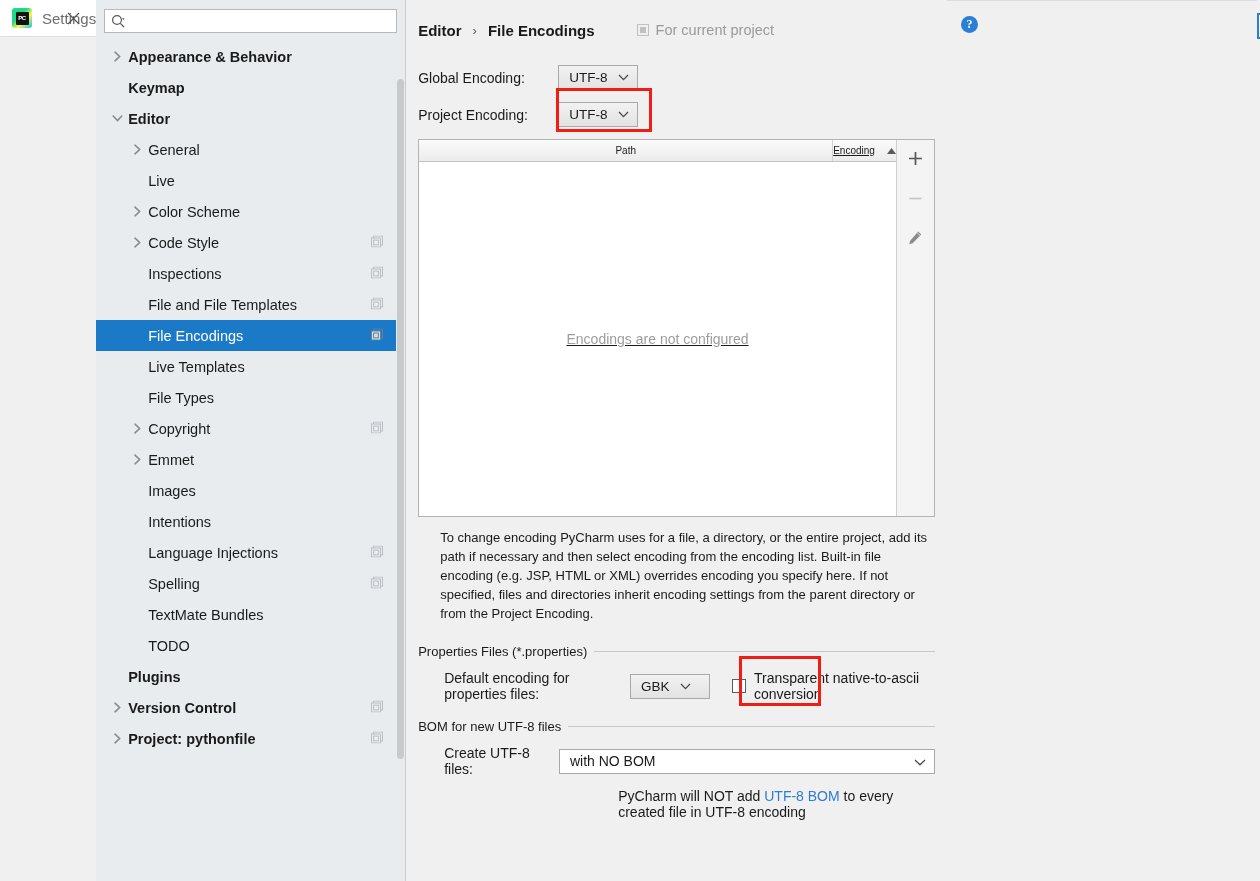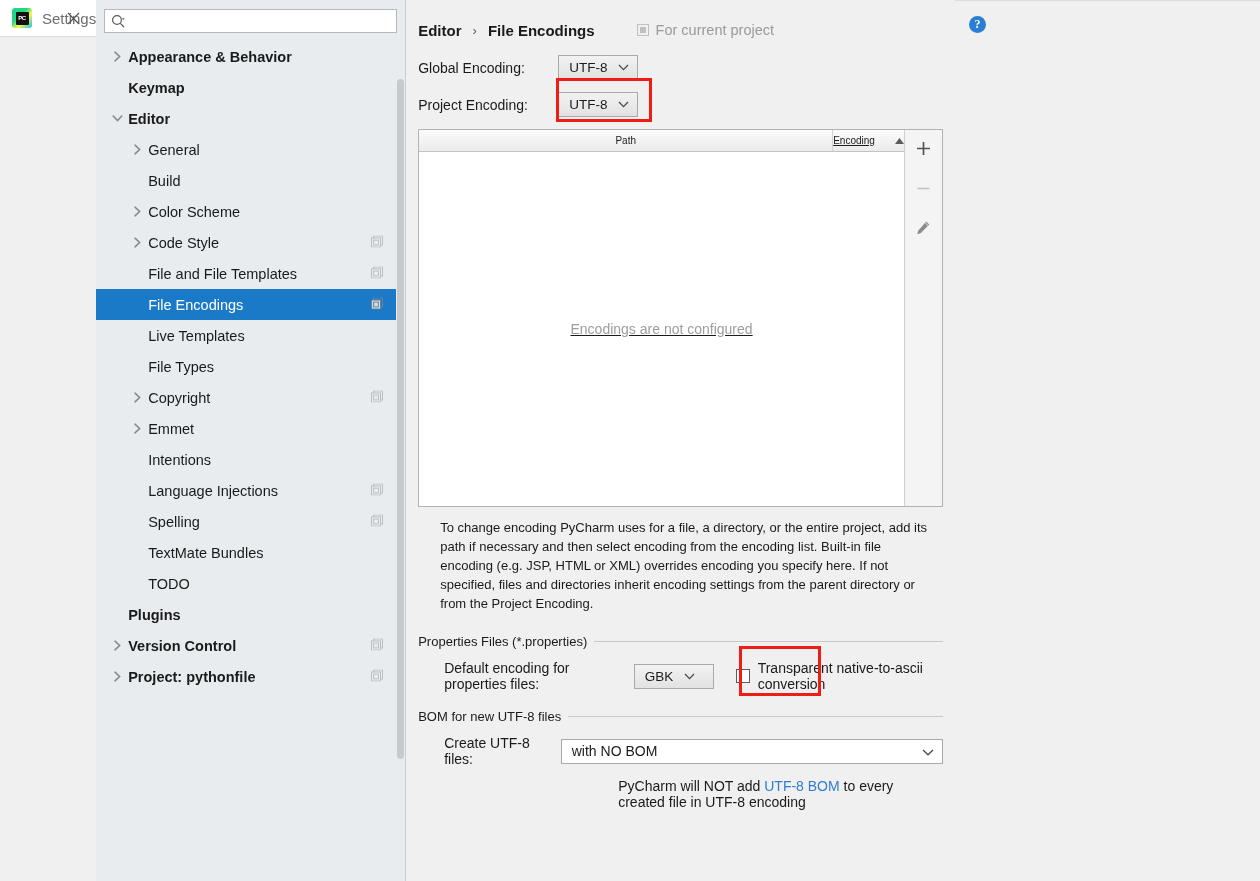--- a/index.html
+++ b/index.html
@@ -189,21 +189,21 @@
     margin-left: 42px;
     display: flex; align-items: center;
     color: #9a9a9a;
     font-size: 14.5px;
   }
   #for-project .fp-icon { margin-right: 7px; opacity: .55; display:flex; }
 
   .enc-row {
     display: flex; align-items: center;
     height: 29px;
-    margin-top: 6px;
+    margin-top: 16px;
     position: relative;
   }
   .enc-label {
     width: 140px;
     font-size: 14px;
     color: #1a1a1a;
   }
   .combo-sm {
     height: 25px;
     min-width: 80px;
@@ -242,21 +242,21 @@
     flex: 0 0 auto;
   }
   .th {
     display: flex; align-items: center; justify-content: center;
     font-size: 10px;
     color: #1a1a1a;
     position: relative;
     cursor: default;
   }
   .th.path { width: 414px; border-right: 1px solid #d2d2d2; }
-  .th.encoding { flex: 1 1 auto; gap: 20px; text-decoration: underline; }
+  .th.encoding { flex: 1 1 auto; gap: 12px; text-decoration: underline; }
   #table-body {
     flex: 1 1 auto;
     background: #ffffff;
     display: flex; align-items: center; justify-content: center;
     position: relative;
     text-decoration: underline;
   }
   #empty-msg { color: #9d9d9d; font-size: 14px; }
   #table-toolbar {
     width: 38px;
@@ -422,21 +422,21 @@
             <div class="tree-row lvl1">
               <span class="arrow-slot">
                 <svg width="9" height="11" viewBox="0 0 9 11">
                   <path d="M2 1.2 L6.6 5.5 L2 9.8" stroke="#8a8a8a" stroke-width="1.6" fill="none" stroke-linecap="round"></path>
                 </svg>
               </span>
               <span class="tree-label">General</span>
             </div>
             <div class="tree-row lvl1">
               <span class="arrow-slot"></span>
-              <span class="tree-label">Build</span>
+              <span class="tree-label">Live</span>
             </div>
             <div class="tree-row lvl1">
               <span class="arrow-slot">
                 <svg width="9" height="11" viewBox="0 0 9 11">
                   <path d="M2 1.2 L6.6 5.5 L2 9.8" stroke="#8a8a8a" stroke-width="1.6" fill="none" stroke-linecap="round"></path>
                 </svg>
               </span>
               <span class="tree-label">Color Scheme</span>
             </div>
             <div class="tree-row lvl1">
@@ -447,20 +447,29 @@
               </span>
               <span class="tree-label">Code Style</span>
               <span class="scope-icon"><svg width="12" height="12" viewBox="0 0 12 12">
                   <rect x="2.5" y="0.5" width="9" height="9" fill="none" stroke="#7d8287"></rect>
                   <rect x="0.5" y="2.5" width="9" height="9" fill="#eef1f3" stroke="#7d8287"></rect>
                   <rect x="2.6" y="4.6" width="4.8" height="4.8" fill="none" stroke="#7d8287"></rect>
                 </svg></span>
             </div>
             <div class="tree-row lvl1">
               <span class="arrow-slot"></span>
+              <span class="tree-label">Inspections</span>
+              <span class="scope-icon"><svg width="12" height="12" viewBox="0 0 12 12">
+                  <rect x="2.5" y="0.5" width="9" height="9" fill="none" stroke="#7d8287"></rect>
+                  <rect x="0.5" y="2.5" width="9" height="9" fill="#eef1f3" stroke="#7d8287"></rect>
+                  <rect x="2.6" y="4.6" width="4.8" height="4.8" fill="none" stroke="#7d8287"></rect>
+                </svg></span>
+            </div>
+            <div class="tree-row lvl1">
+              <span class="arrow-slot"></span>
               <span class="tree-label">File and File Templates</span>
               <span class="scope-icon"><svg width="12" height="12" viewBox="0 0 12 12">
                   <rect x="2.5" y="0.5" width="9" height="9" fill="none" stroke="#7d8287"></rect>
                   <rect x="0.5" y="2.5" width="9" height="9" fill="#eef1f3" stroke="#7d8287"></rect>
                   <rect x="2.6" y="4.6" width="4.8" height="4.8" fill="none" stroke="#7d8287"></rect>
                 </svg></span>
             </div>
             <div class="tree-row lvl1 selected">
               <span class="arrow-slot"></span>
               <span class="tree-label">File Encodings</span>
@@ -491,20 +500,24 @@
                   <rect x="2.6" y="4.6" width="4.8" height="4.8" fill="none" stroke="#7d8287"></rect>
                 </svg></span>
             </div>
             <div class="tree-row lvl1">
               <span class="arrow-slot">
                 <svg width="9" height="11" viewBox="0 0 9 11">
                   <path d="M2 1.2 L6.6 5.5 L2 9.8" stroke="#8a8a8a" stroke-width="1.6" fill="none" stroke-linecap="round"></path>
                 </svg>
               </span>
               <span class="tree-label">Emmet</span>
+            </div>
+            <div class="tree-row lvl1">
+              <span class="arrow-slot"></span>
+              <span class="tree-label">Images</span>
             </div>
             <div class="tree-row lvl1">
               <span class="arrow-slot"></span>
               <span class="tree-label">Intentions</span>
             </div>
             <div class="tree-row lvl1">
               <span class="arrow-slot"></span>
               <span class="tree-label">Language Injections</span>
               <span class="scope-icon"><svg width="12" height="12" viewBox="0 0 12 12">
                   <rect x="2.5" y="0.5" width="9" height="9" fill="none" stroke="#7d8287"></rect>

